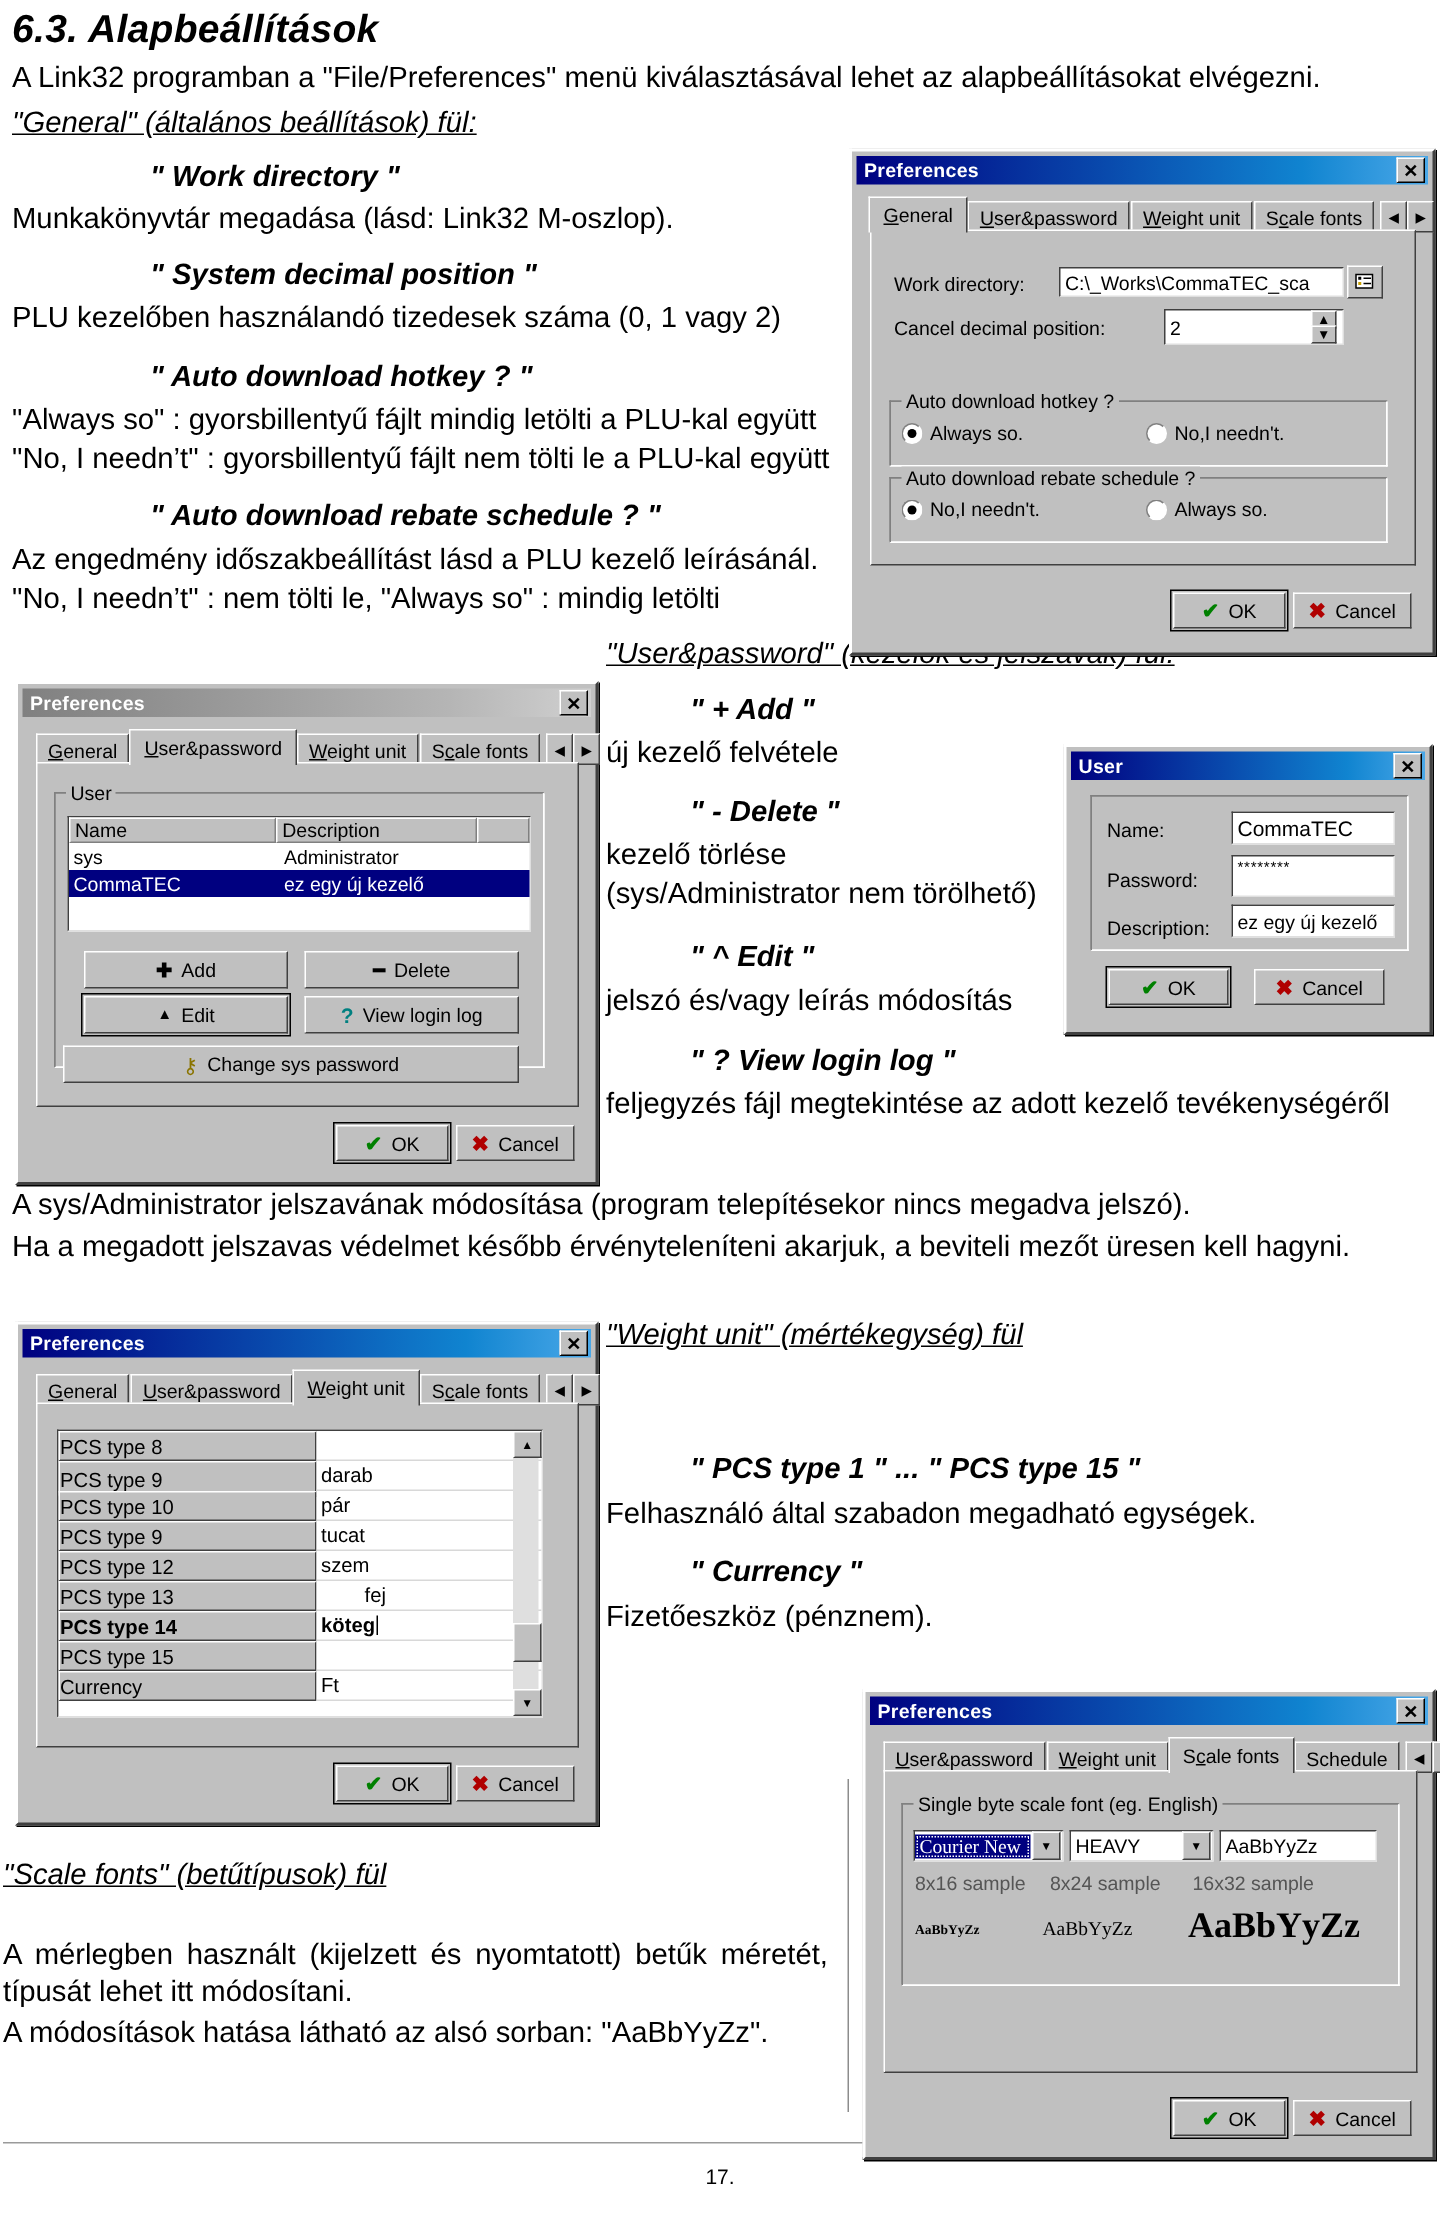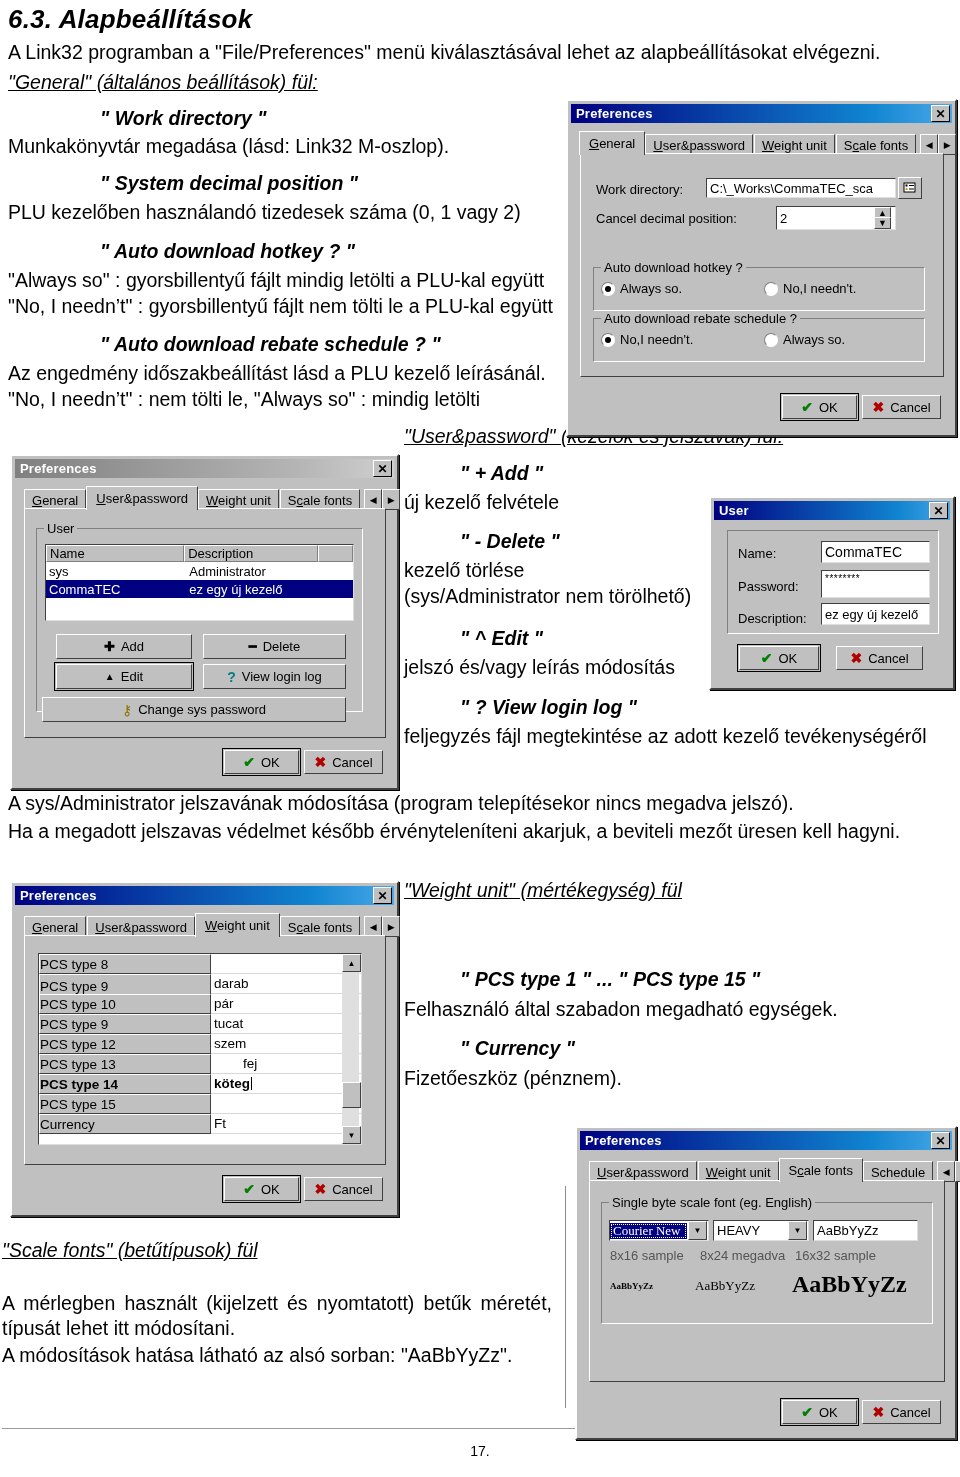--- a/index.html
+++ b/index.html
@@ -474,21 +474,21 @@
       <span class="txt sel serif">Courier New</span>
       <span class="arw">▼</span>
     </div>
     <div class="combo" style="left:136px;top:92px;width:94px;height:19px;">
       <span class="txt">HEAVY</span>
       <span class="arw">▼</span>
     </div>
     <div class="field" style="left:236px;top:92px;width:100px;height:19px;">AaBbYyZz</div>
 
     <div class="samp" style="left:33px;top:120px;color:#555;">8x16 sample</div>
-    <div class="samp" style="left:123px;top:120px;color:#555;">8x24 megadva</div>
+    <div class="samp" style="left:123px;top:120px;color:#555;">8x24 sample</div>
     <div class="samp" style="left:218px;top:120px;color:#555;">16x32 sample</div>
 
     <div class="samp serif" style="left:33px;top:153px;font-size:9px;font-weight:bold;color:#000;">AaBbYyZz</div>
     <div class="samp serif" style="left:118px;top:150px;font-size:13px;color:#000;">AaBbYyZz</div>
     <div class="samp serif" style="left:215px;top:143px;font-size:24px;font-weight:bold;color:#000;">AaBbYyZz</div>
 
     <div class="btn default" style="left:205px;top:272px;width:73px;height:22px;">
       <span class="chk">✔</span>
       <span>OK</span>
     </div>

